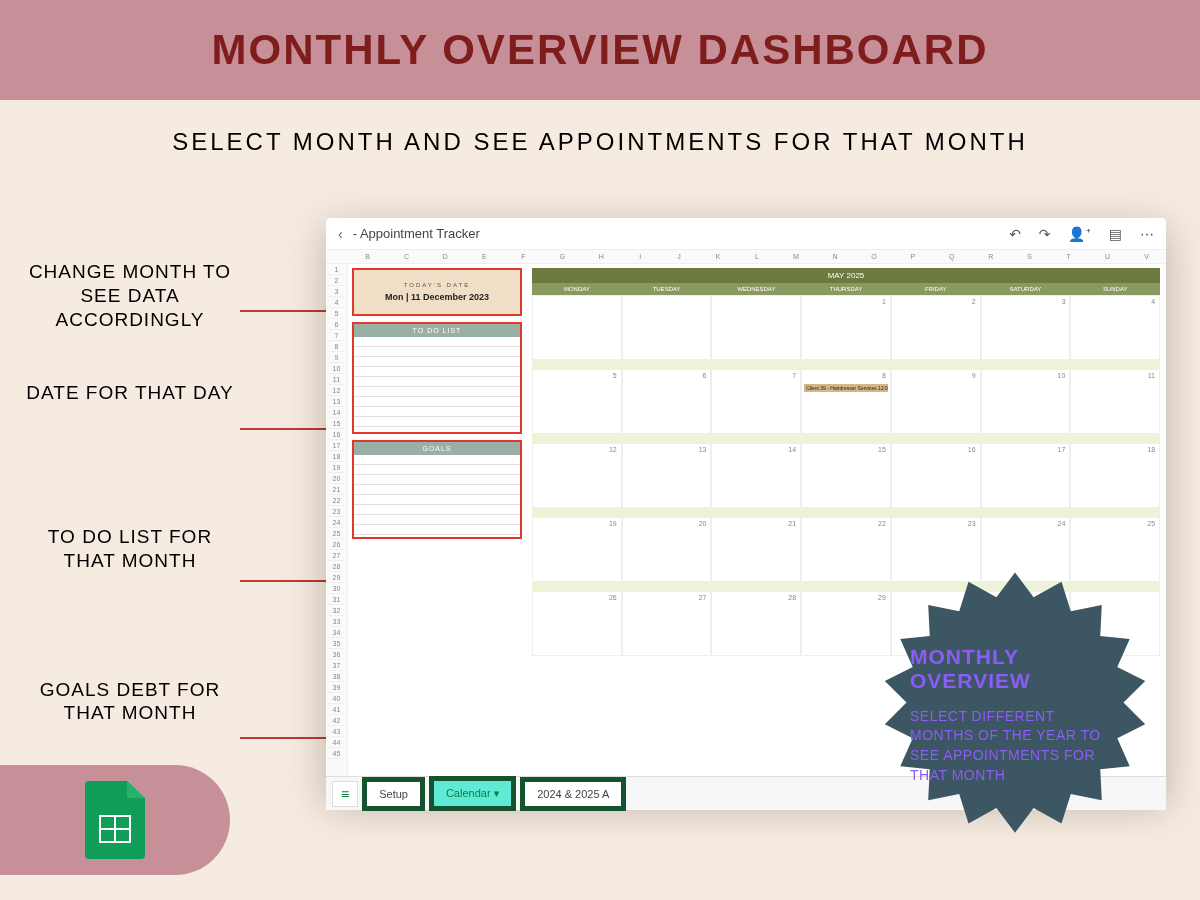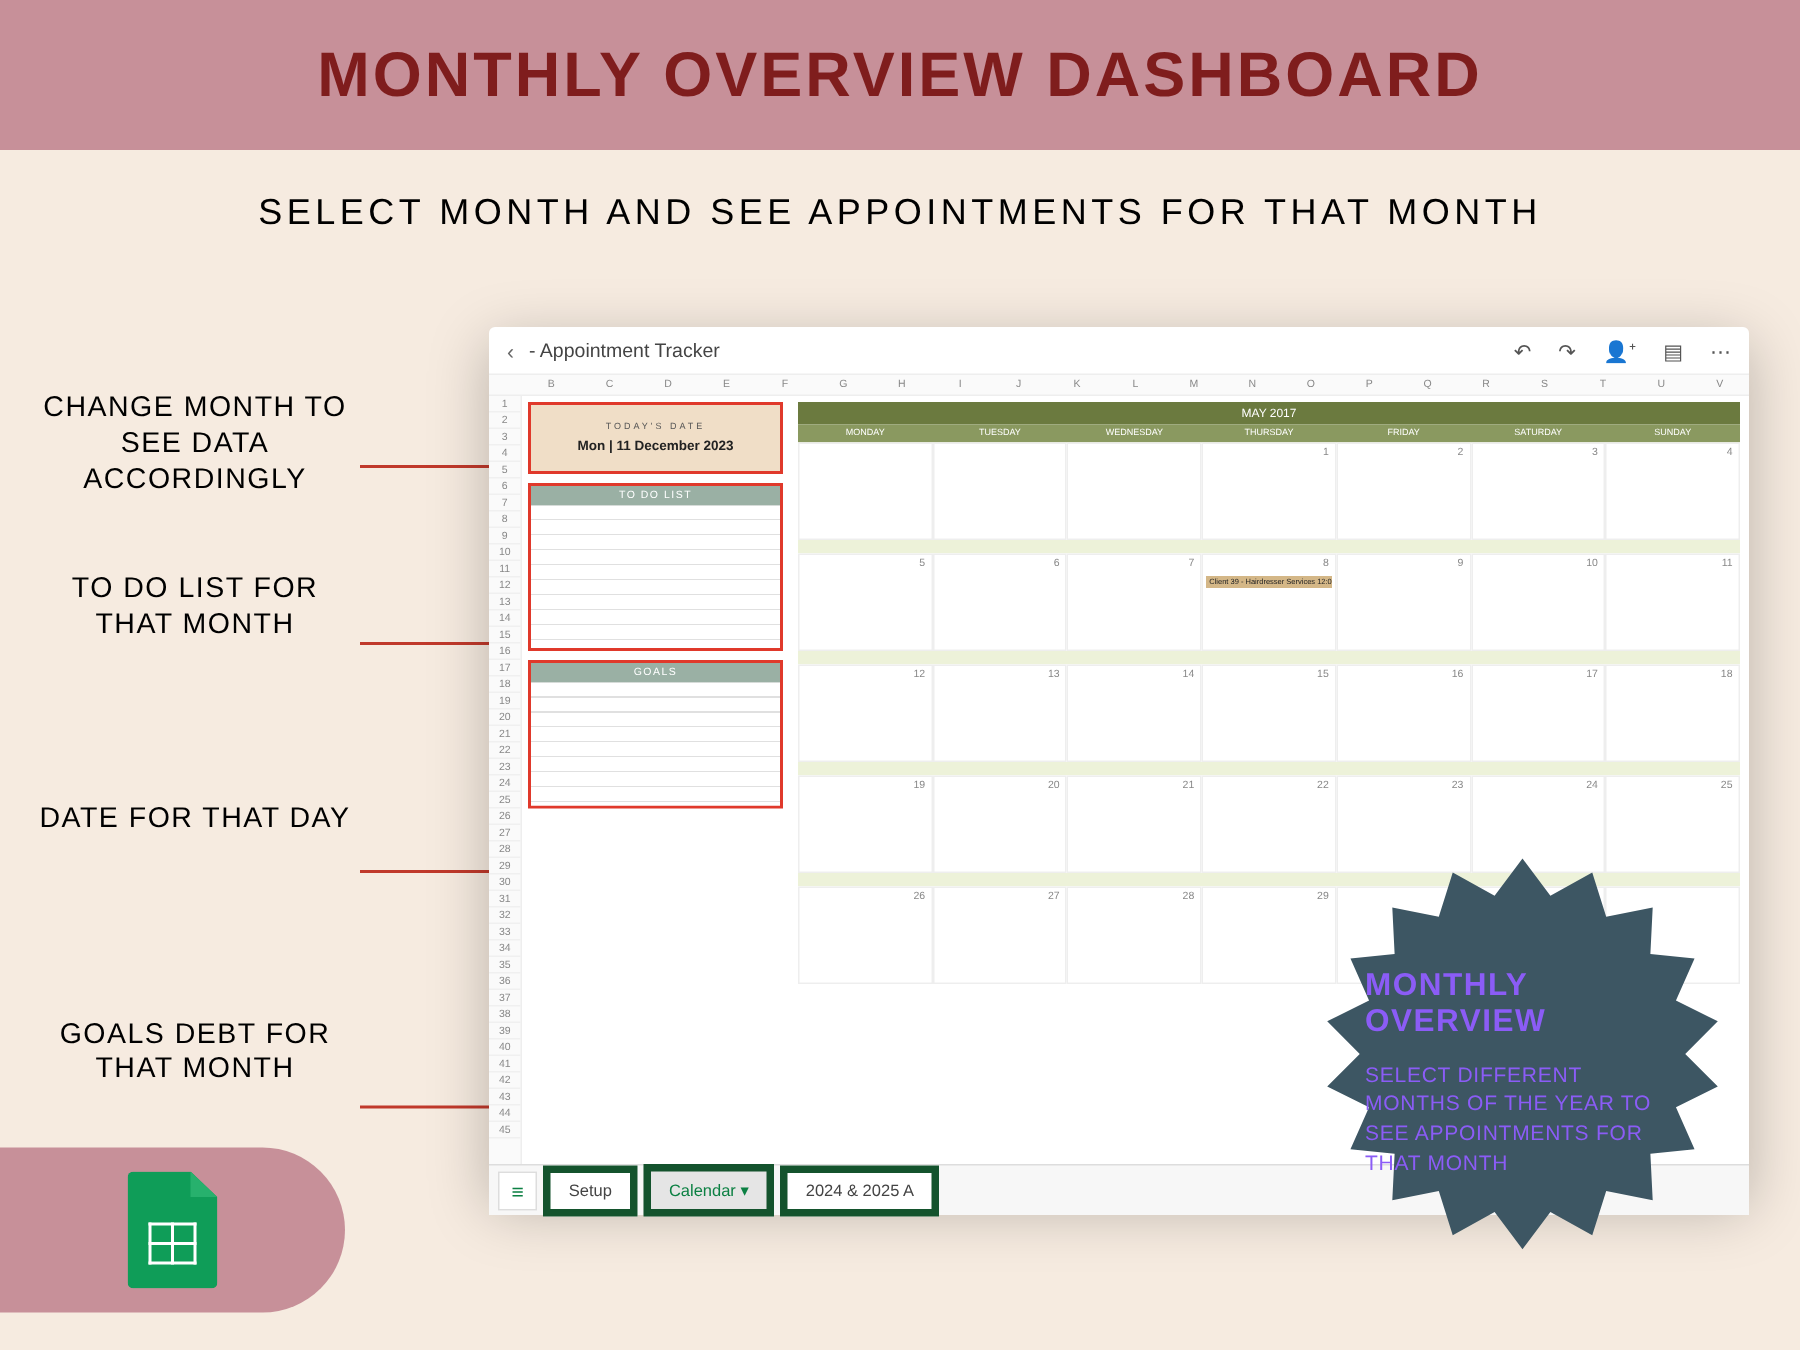--- a/index.html
+++ b/index.html
@@ -68,40 +68,40 @@
 .cal-grid .wk:nth-child(even) .cell{background:#fff}
 .cal-grid .wk .cell{background:#fff!important}
 .cal-grid .wk .cell .n{position:absolute;top:2px;right:4px}
 .cal-grid .wk{border-top:9px solid #edf2d9}
 .cal-grid .wk:first-child{border-top:none}
 .evt{position:absolute;top:14px;left:2px;right:2px;background:#d4b787;font-size:5px;padding:1px 2px;color:#222;text-align:left;white-space:nowrap;overflow:hidden}
 
 .ss-tabs{height:34px;border-top:1px solid #ddd;display:flex;align-items:center;padding:0 6px;gap:4px;background:#f7f7f7}
 .ss-tabs .ham{font-size:14px;color:#0c8043;padding:4px 8px;background:#fff;border:1px solid #ddd}
 .ss-tabs .tab{padding:6px 12px;font-size:11px;background:#fff;border:5px solid #14532d;color:#444}
-.ss-tabs .tab.active{background:#e5e5e5;color:#0c8043}
+.ss-tabs .tab.active{background:#5eead4;color:#0c8043}
 
 .starburst{position:absolute;right:30px;bottom:30px;width:310px;height:310px}
 .starburst svg{width:100%;height:100%}
 .sb-txt{position:absolute;inset:0;display:flex;flex-direction:column;align-items:center;justify-content:center;color:#8b5cf6;padding:50px}
 .sb-txt h3{font-size:21px;font-weight:bold;letter-spacing:1px;margin-bottom:14px}
 .sb-txt p{font-size:14px;line-height:1.4;letter-spacing:.5px}
 </style>
 </head>
 <body>
 
 <div class="banner">
   <h1>MONTHLY OVERVIEW DASHBOARD</h1>
 </div>
 <div class="subhead">SELECT MONTH AND SEE APPOINTMENTS  FOR  THAT MONTH</div>
 
 <div class="annotations">
   <div class="ann a1">CHANGE MONTH TO SEE DATA ACCORDINGLY</div>
+  <div class="ann a2">DATE FOR THAT DAY</div>
   <div class="ann a3">TO DO LIST FOR THAT MONTH</div>
-  <div class="ann a2">DATE FOR THAT DAY</div>
   <div class="ann a4">GOALS DEBT FOR THAT MONTH</div>
   <div class="line l1"></div>
   <div class="line l2"></div>
   <div class="line l3"></div>
   <div class="line l4"></div>
 </div>
 
 <div class="sheets-badge">
   <div class="sheets-icon"></div>
 </div>
@@ -198,21 +198,21 @@
         <div class="card list-card">
           <div class="hdr">TO DO LIST</div>
           <div class="body"></div>
         </div>
         <div class="card list-card goals-card">
           <div class="hdr">GOALS</div>
           <div class="body"></div>
         </div>
       </div>
       <div class="rightpane">
-        <div class="cal-title">MAY 2017</div>
+        <div class="cal-title">MAY 2025</div>
         <div class="cal-days" id="caldays">
             <span>MONDAY</span>
             <span>TUESDAY</span>
             <span>WEDNESDAY</span>
             <span>THURSDAY</span>
             <span>FRIDAY</span>
             <span>SATURDAY</span>
             <span>SUNDAY</span>
           </div>
         <div class="cal-grid" id="calgrid">

